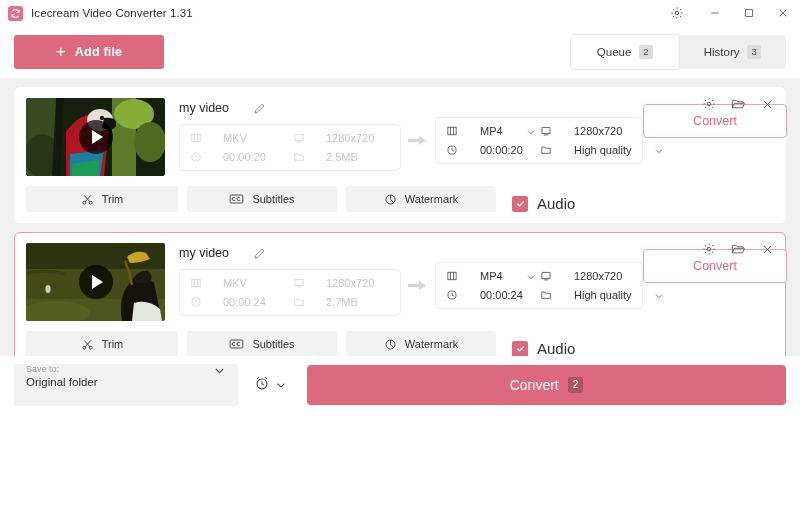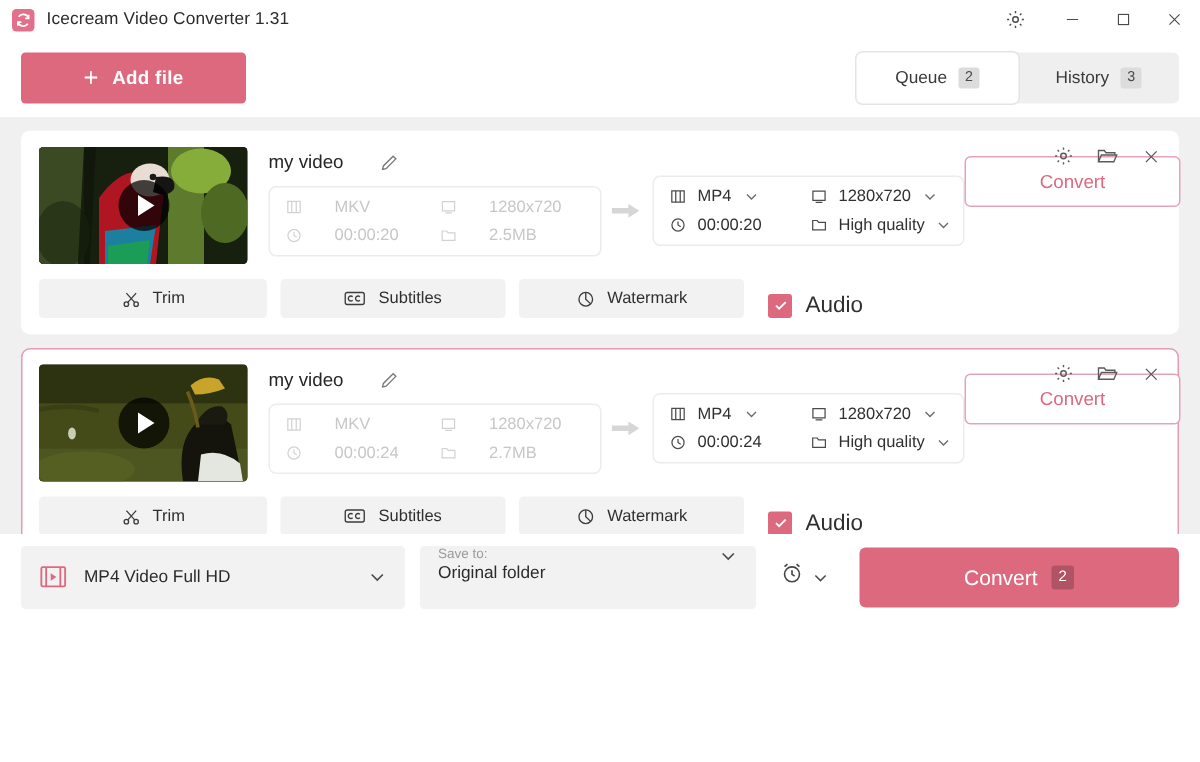--- a/index.html
+++ b/index.html
@@ -143,21 +143,21 @@
     align-self: center; color: #d6d6d6; margin-top: 6px;
   }
 
   
   .out-box {
     border: 1px solid #ececec; border-radius: 5px;
     padding: 7px 10px; align-self: center; margin-top: 6px;
     display: grid; grid-template-columns: 94px 1fr; row-gap: 7px;
     width: 208px; flex: 0 0 208px;
   }
-  .out-item { display: flex; align-items: center; gap: 7px; }
+  .out-item { display: flex; align-items: flex-end; gap: 22px; }
   .out-item span.lbl { font-size: 11px; color: #303030; white-space: nowrap; }
   .out-item .ic { color: #4b4b4b; display: flex; }
   .chev { color: #6a6a6a; display: flex; margin-left: 1px; }
 
   .convert-wrap { flex: 1 1 auto; display: flex; justify-content: flex-end; align-items: center; margin-top: 6px; }
   .convert-btn {
     width: 144px; height: 34px;
     border: 1px solid #e6a3b5; border-radius: 4px;
     background: #ffffff; color: #dd697f;
     font-family: inherit; font-size: 12.5px;
@@ -670,35 +670,20 @@
               </svg>
           </span>
           <span class="audio-label">Audio</span>
         </div>
       </div>
     </div>
 
   </div>
 
   <div class="bottombar">
-    <div class="fmt-select">
-      <span class="fmt-icon">
-        <svg viewBox="0 0 20 18" width="19" height="17" fill="none" stroke="currentColor" stroke-width="1.3">
-          <rect x="1.6" y="2.2" width="16.8" height="13.6" rx="1"></rect>
-          <path d="M5 2.2v13.6M15 2.2v13.6"></path>
-          <path d="M8.2 6.6l4 2.6-4 2.6z" fill="currentColor" stroke="none"></path>
-        </svg>
-      </span>
-      <span class="fmt-label">MP4 Video Full HD</span>
-      <span class="chev">
-        <svg viewBox="0 0 14 14" width="13" height="13" fill="none" stroke="#4a4a4a" stroke-width="1.2">
-            <path d="M3 5.4L7 9.4l4-4"></path>
-          </svg>
-      </span>
-    </div>
 
     <div class="save-select">
       <div class="save-texts">
         <div class="save-hint">Save to:</div>
         <div class="save-val">Original folder</div>
       </div>
       <span class="chev">
         <svg viewBox="0 0 14 14" width="13" height="13" fill="none" stroke="#4a4a4a" stroke-width="1.2">
             <path d="M3 5.4L7 9.4l4-4"></path>
           </svg>

